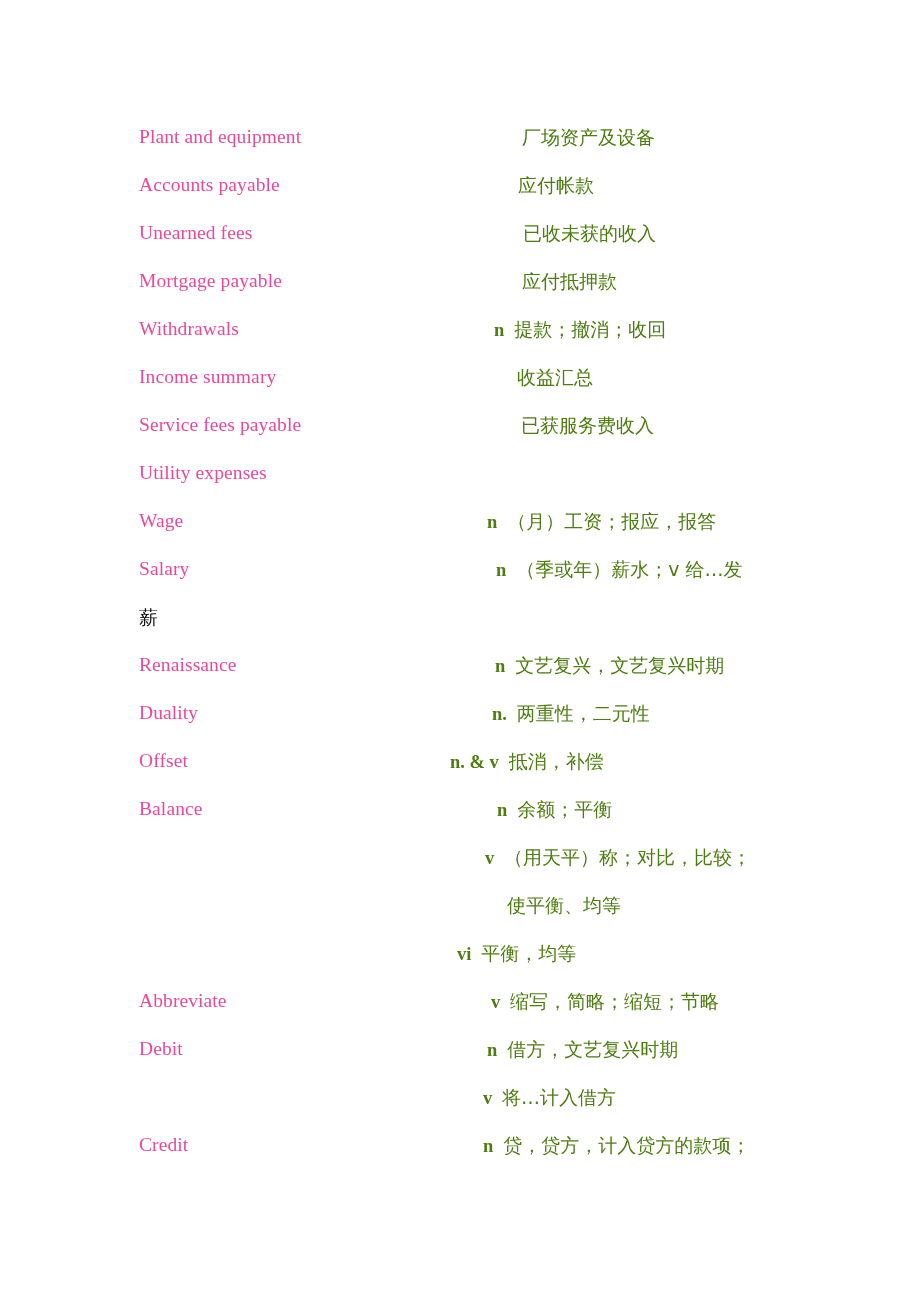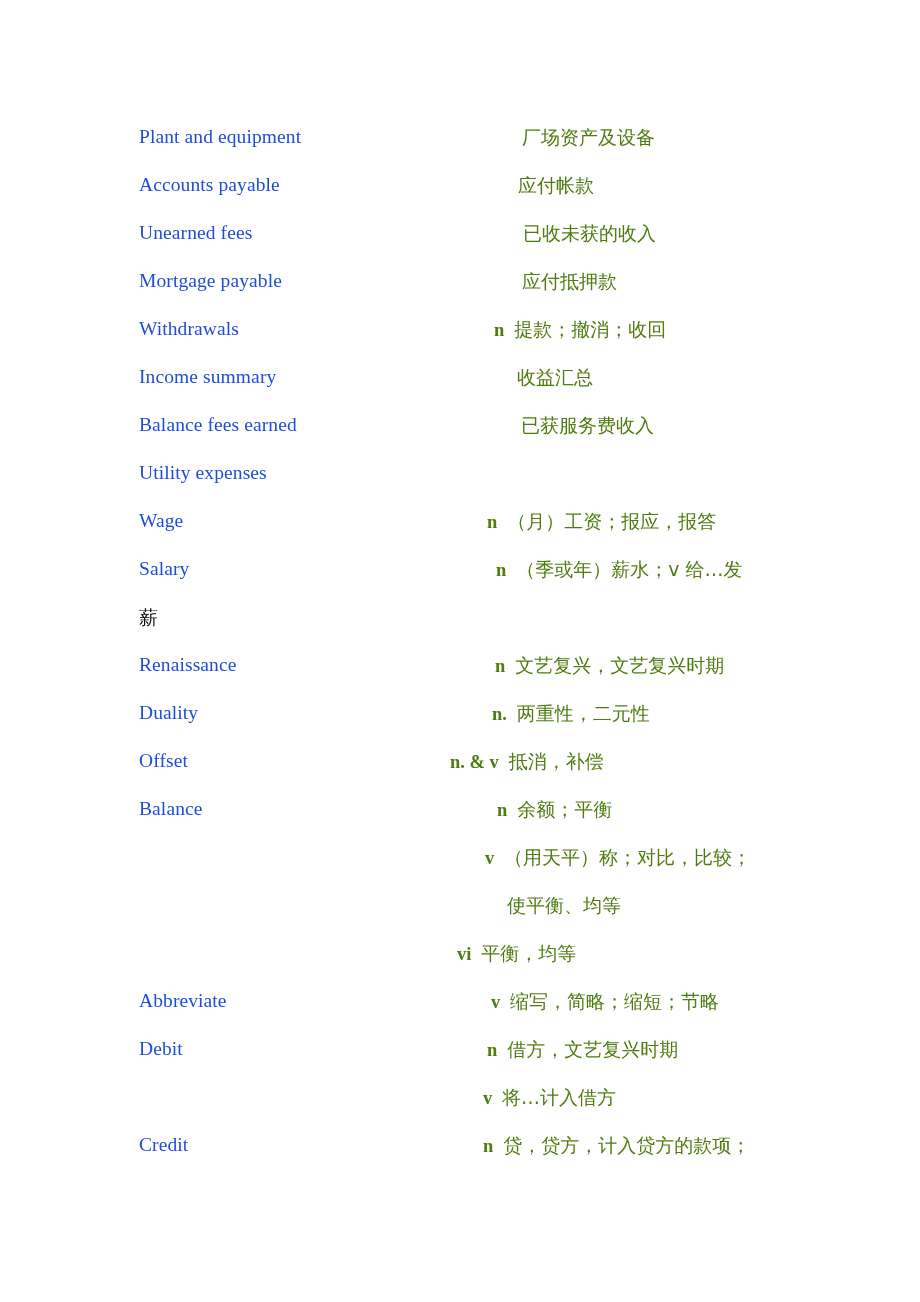--- a/index.html
+++ b/index.html
@@ -29,21 +29,21 @@
     white-space: nowrap;
   }
   .term {
     position: absolute;
     left: 139px;
     top: 0;
     font-family: "Liberation Serif", "DejaVu Serif", serif;
     font-size: 19.5px;
     line-height: 30px;
     letter-spacing: 0.1px;
-    color: #1d4ed8;
+    color: #ec4899;
   }
   .gloss {
     position: absolute;
     top: 0;
     font-family: "DejaVu Sans", "Liberation Sans", sans-serif;
     font-size: 19px;
     line-height: 30px;
     color: #4d7c0f;
   }
   
@@ -85,21 +85,21 @@
       </div>
       <div class="line" style="top: 314px;">
         <span class="term">Withdrawals</span>
         <span class="gloss" style="left: 494px;"><span class="pos">n</span>  <span>提款；撤消；收回</span></span>
       </div>
       <div class="line" style="top: 362px;">
         <span class="term">Income summary</span>
         <span class="gloss" style="left: 517px;"><span>收益汇总</span></span>
       </div>
       <div class="line" style="top: 410px;">
-        <span class="term">Balance fees earned</span>
+        <span class="term">Service fees payable</span>
         <span class="gloss" style="left: 521px;"><span>已获服务费收入</span></span>
       </div>
       <div class="line" style="top: 458px;">
         <span class="term">Utility expenses</span>
       </div>
       <div class="line" style="top: 506px;">
         <span class="term">Wage</span>
         <span class="gloss" style="left: 487px; text-align: right;"><span class="pos">n</span>  <span>（月）工资；报应，报答</span></span>
       </div>
       <div class="line" style="top: 554px;">

